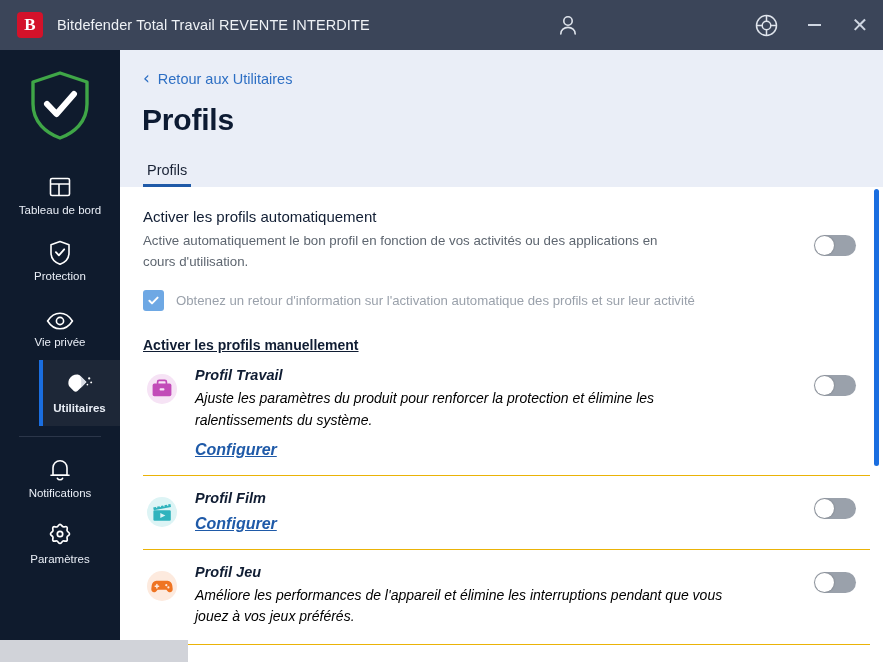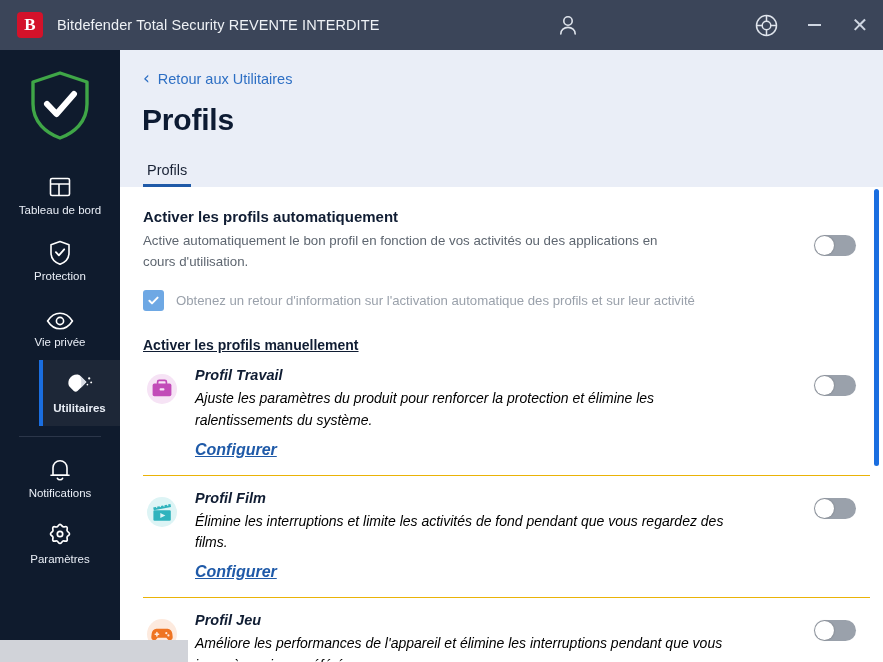--- a/index.html
+++ b/index.html
@@ -228,21 +228,21 @@
     position: absolute;
     top: 2px; left: 4px;
     width: 5px;
     height: 277px;
     background: #1a6ee0;
     border-radius: 3px;
   }
 
   .section-title {
     font-size: 15px;
-    font-weight: bold;
+    font-weight: normal;
     color: #101d33;
     margin-top: 21px;
   }
   .section-desc {
     font-size: 13.3px;
     color: #5e6670;
     line-height: 1.55;
     margin-top: 6px;
     max-width: 540px;
   }
@@ -346,21 +346,21 @@
 </style>
 </head>
 <body>
 
 <div id="app">
 
   <div class="top-artifact"></div>
 
   <div class="titlebar">
     <div class="bd-logo">B</div>
-    <div class="app-title">Bitdefender Total Security REVENTE INTERDITE</div>
+    <div class="app-title">Bitdefender Total Travail REVENTE INTERDITE</div>
 
     <div class="tb-right">
       <div class="tb-btn">
         <svg width="26" height="26" viewBox="0 0 26 26" fill="none" stroke="currentColor" stroke-width="1.6">
           <circle cx="13" cy="9" r="4.2"></circle>
           <path d="M5.8 22c0-4 3.3-6.6 7.2-6.6s7.2 2.6 7.2 6.6" stroke-linecap="round"></path>
         </svg>
       </div>
       <div class="tb-ghost"></div>
       <div class="tb-spacer"></div>
@@ -516,21 +516,20 @@
           <svg width="36" height="36" viewBox="0 0 36 36" fill="none">
             <circle cx="18" cy="18" r="15" fill="#ddf4f5"></circle>
             <path d="M9.2 13.4 26.4 10l.6 2.9L9.8 16.3Z" fill="#2fb3bd"></path>
             <path d="M11.6 11.2l1.3 2.6M15.3 10.5l1.3 2.6M19 9.8l1.3 2.6M22.7 9.1l1.3 2.6" stroke="#ddf4f5" stroke-width="1.2"></path>
             <rect x="9.4" y="16.3" width="17.4" height="10.4" rx="1.2" fill="#2fb3bd"></rect>
             <path d="M16.3 19.1 21.4 21.5 16.3 23.9Z" fill="#ddf4f5"></path>
           </svg>
         </div>
         <div class="p-body">
           <div class="p-name">Profil Film</div>
-          <div class="p-desc">Élimine les interruptions et limite les activités de fond pendant que vous regardez des films.</div>
           <a class="p-link" href="#">Configurer</a>
         </div>
         <div class="toggle">
           <div class="knob"></div>
         </div>
       </div>
 
       <div class="profile">
         <div class="p-icon">
           <svg width="36" height="36" viewBox="0 0 36 36" fill="none">

